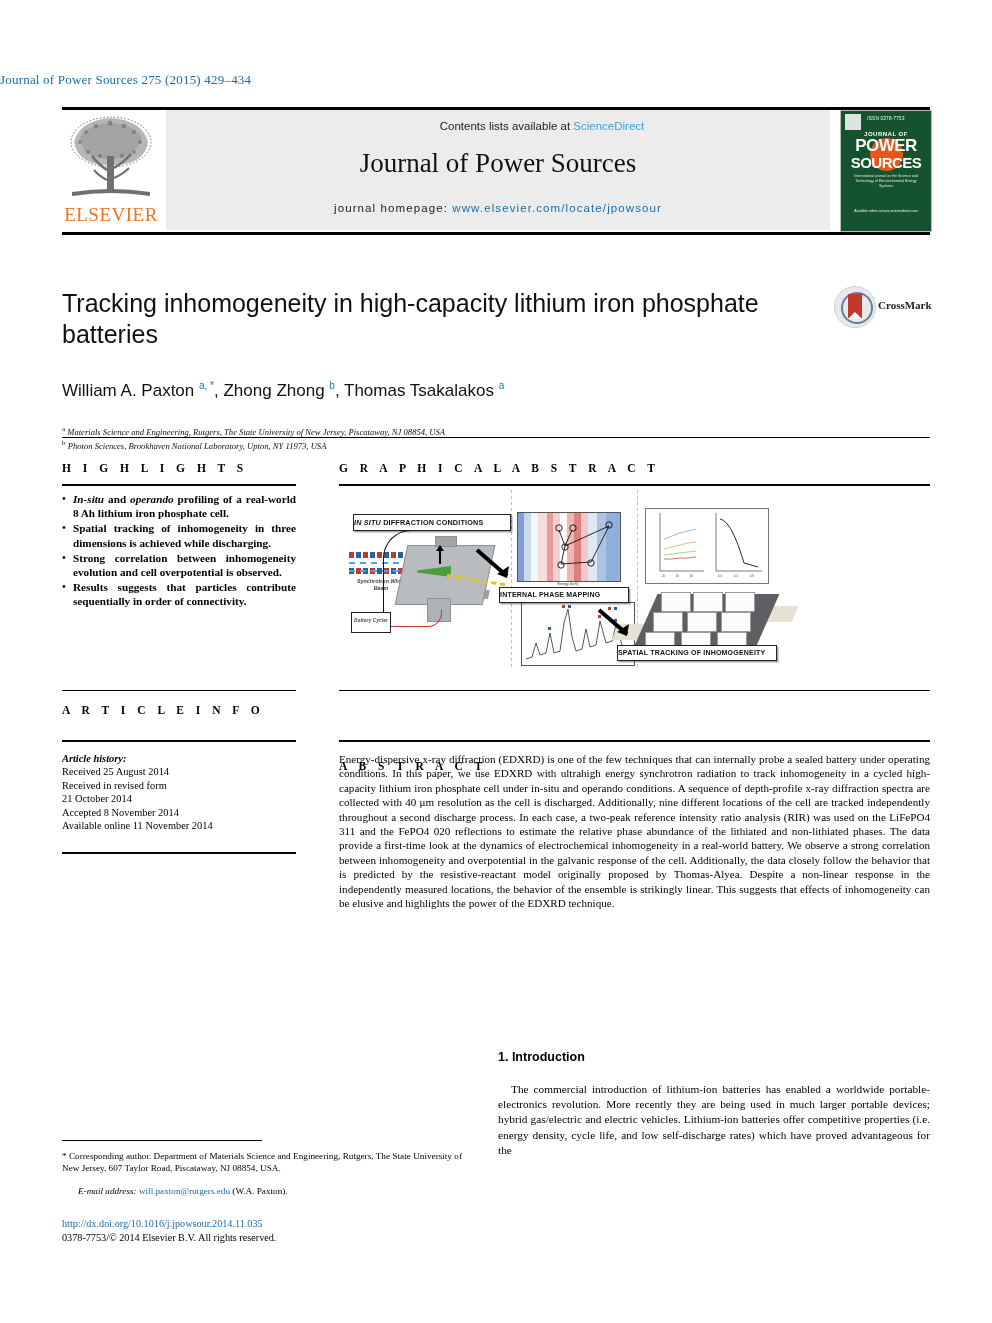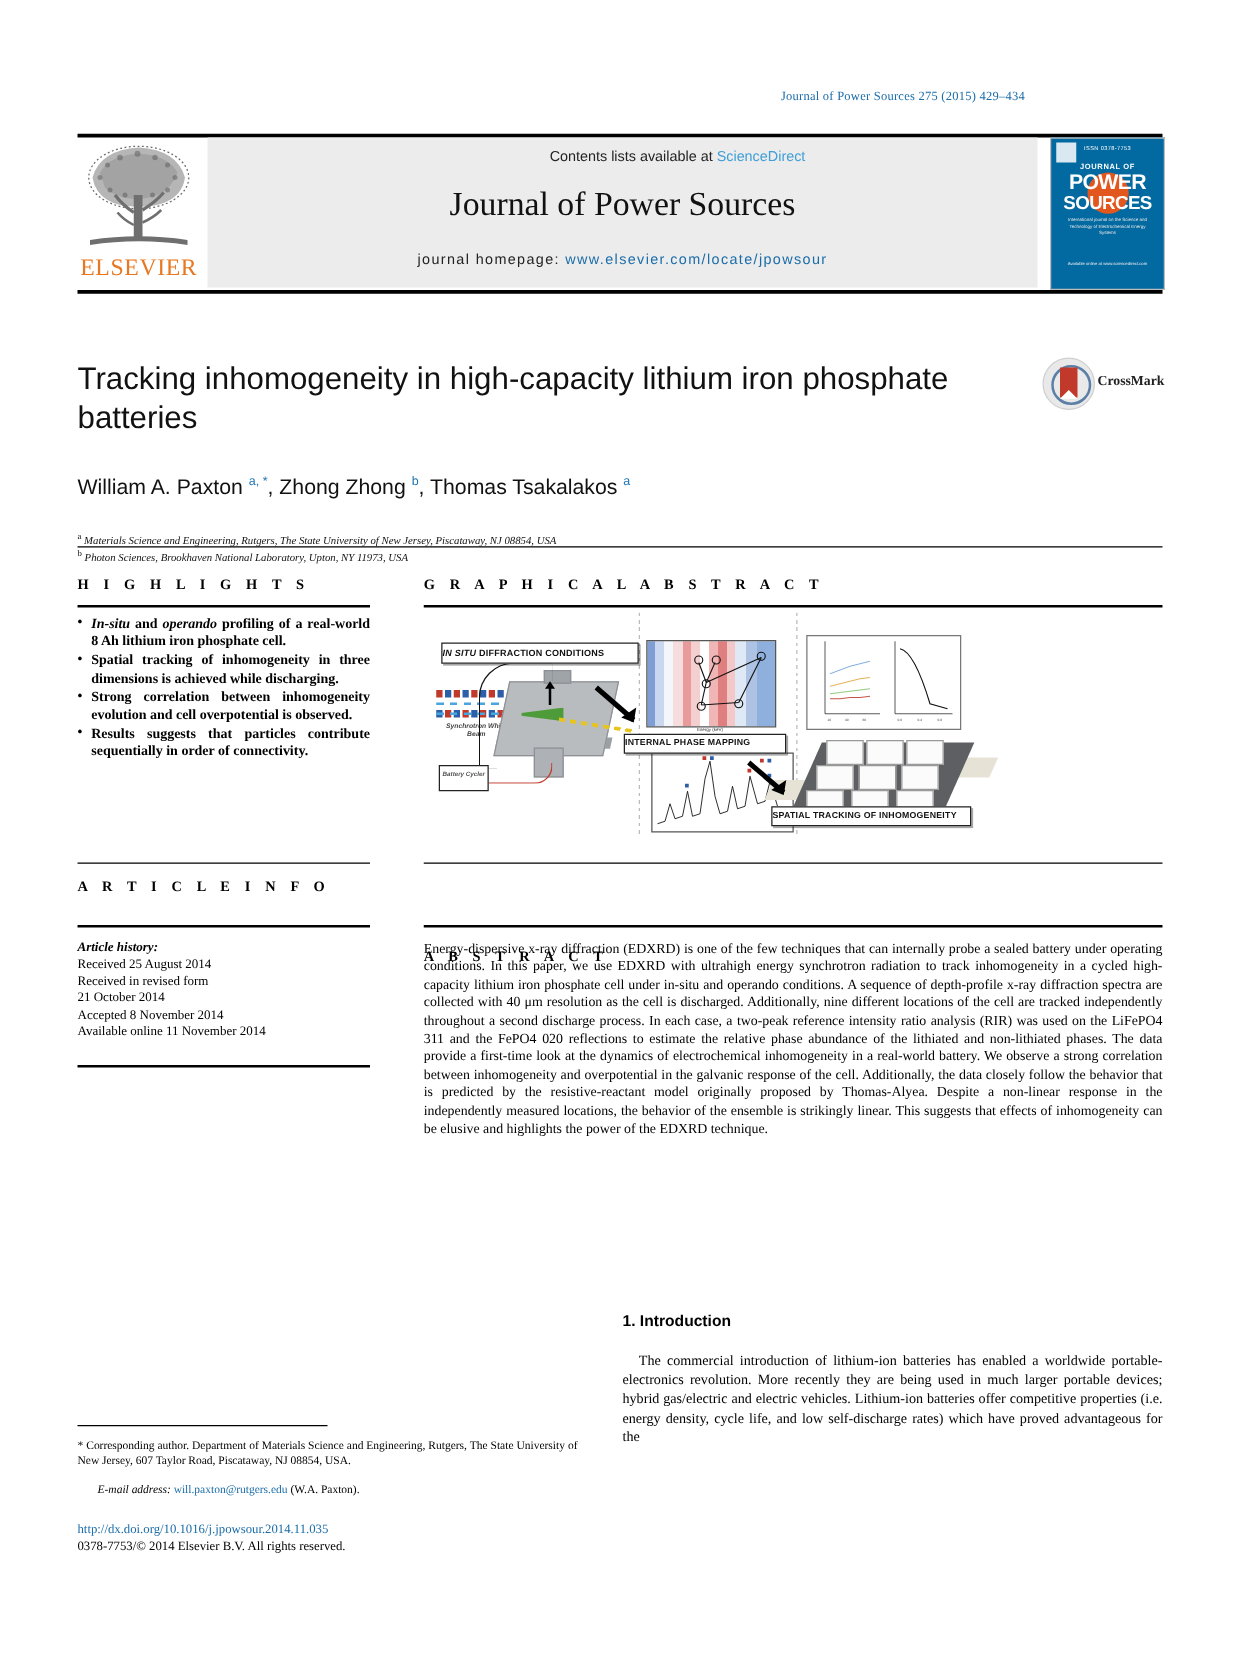--- a/index.html
+++ b/index.html
@@ -1,39 +1,39 @@
 <!DOCTYPE html>
 <html><head>
 <meta charset="utf-8">
 <style>
   html,body{margin:0;padding:0;background:#ffffff;}
   body{width:992px;height:1323px;position:relative;font-family:"Liberation Serif",serif;color:#000;}
   .page{position:absolute;left:0;top:0;width:992px;height:1323px;overflow:hidden;}
 
   
-  .runhead{position:absolute;left:0;top:72px;width:820px;text-align:right;
-           font-family:"Liberation Serif",serif;font-size:10px;color:#1a6ca8;letter-spacing:.2px;}
+  .runhead{position:absolute;left:0;top:72px;width:820px;text-align:left;
+           font-family:"Liberation Serif",serif;font-size:13px;color:#1a6ca8;letter-spacing:.2px;}
 
   
   .rule-top{position:absolute;left:62px;top:107px;width:868px;height:3px;background:#000;}
   .masthead{position:absolute;left:62px;top:110px;width:868px;height:120px;}
   .elsevier-box{position:absolute;left:0;top:0;width:98px;height:120px;}
   .tree{position:absolute;left:4px;top:2px;width:90px;height:94px;}
   .elsevier-word{position:absolute;left:0;top:94px;width:98px;text-align:center;
       font-family:"Liberation Serif",serif;font-size:19px;letter-spacing:.5px;color:#E87722;}
   .center-band{position:absolute;left:104px;top:0;width:664px;height:120px;background:#ececec;}
   .cl-line{position:absolute;left:0;top:10px;width:752px;text-align:center;
       font-family:"Liberation Sans",sans-serif;font-size:11.5px;color:#222;}
   .cl-line a{color:#3f9fd6;text-decoration:none;}
   .jtitle{position:absolute;left:0;top:38px;width:664px;text-align:center;
       font-family:"Liberation Serif",serif;font-size:27px;color:#111;}
   .jhome{position:absolute;left:0;top:92px;width:664px;text-align:center;
       font-family:"Liberation Sans",sans-serif;font-size:11.5px;color:#222;letter-spacing:1.1px;}
   .jhome a{color:#1a6ca8;text-decoration:none;}
-  .cover{position:absolute;left:778px;top:0px;width:90px;height:120px;background:#0369a1;
+  .cover{position:absolute;left:778px;top:0px;width:90px;height:120px;background:#14532d;
          border:1px solid #bbb;overflow:hidden;}
   .cov-top{position:absolute;left:4px;top:3px;width:16px;height:16px;background:#fff;opacity:.85;}
   .cov-ttl{position:absolute;left:0;top:5px;width:90px;text-align:center;color:#fff;font-size:4.5px;
            font-family:"Liberation Sans",sans-serif;letter-spacing:.3px;}
   .cov-jof{position:absolute;left:0;top:20px;width:90px;text-align:center;color:#fff;font-size:6px;
            font-family:"Liberation Sans",sans-serif;font-weight:bold;letter-spacing:.5px;}
   .cov-sun{position:absolute;left:29px;top:27px;width:33px;height:33px;border-radius:50%;
            background:#e2571e;}
   .cov-pow{position:absolute;left:0;top:27px;width:90px;text-align:center;color:#fff;font-size:17px;
       font-family:"Liberation Sans",sans-serif;font-weight:bold;letter-spacing:-.5px;line-height:15px;}

